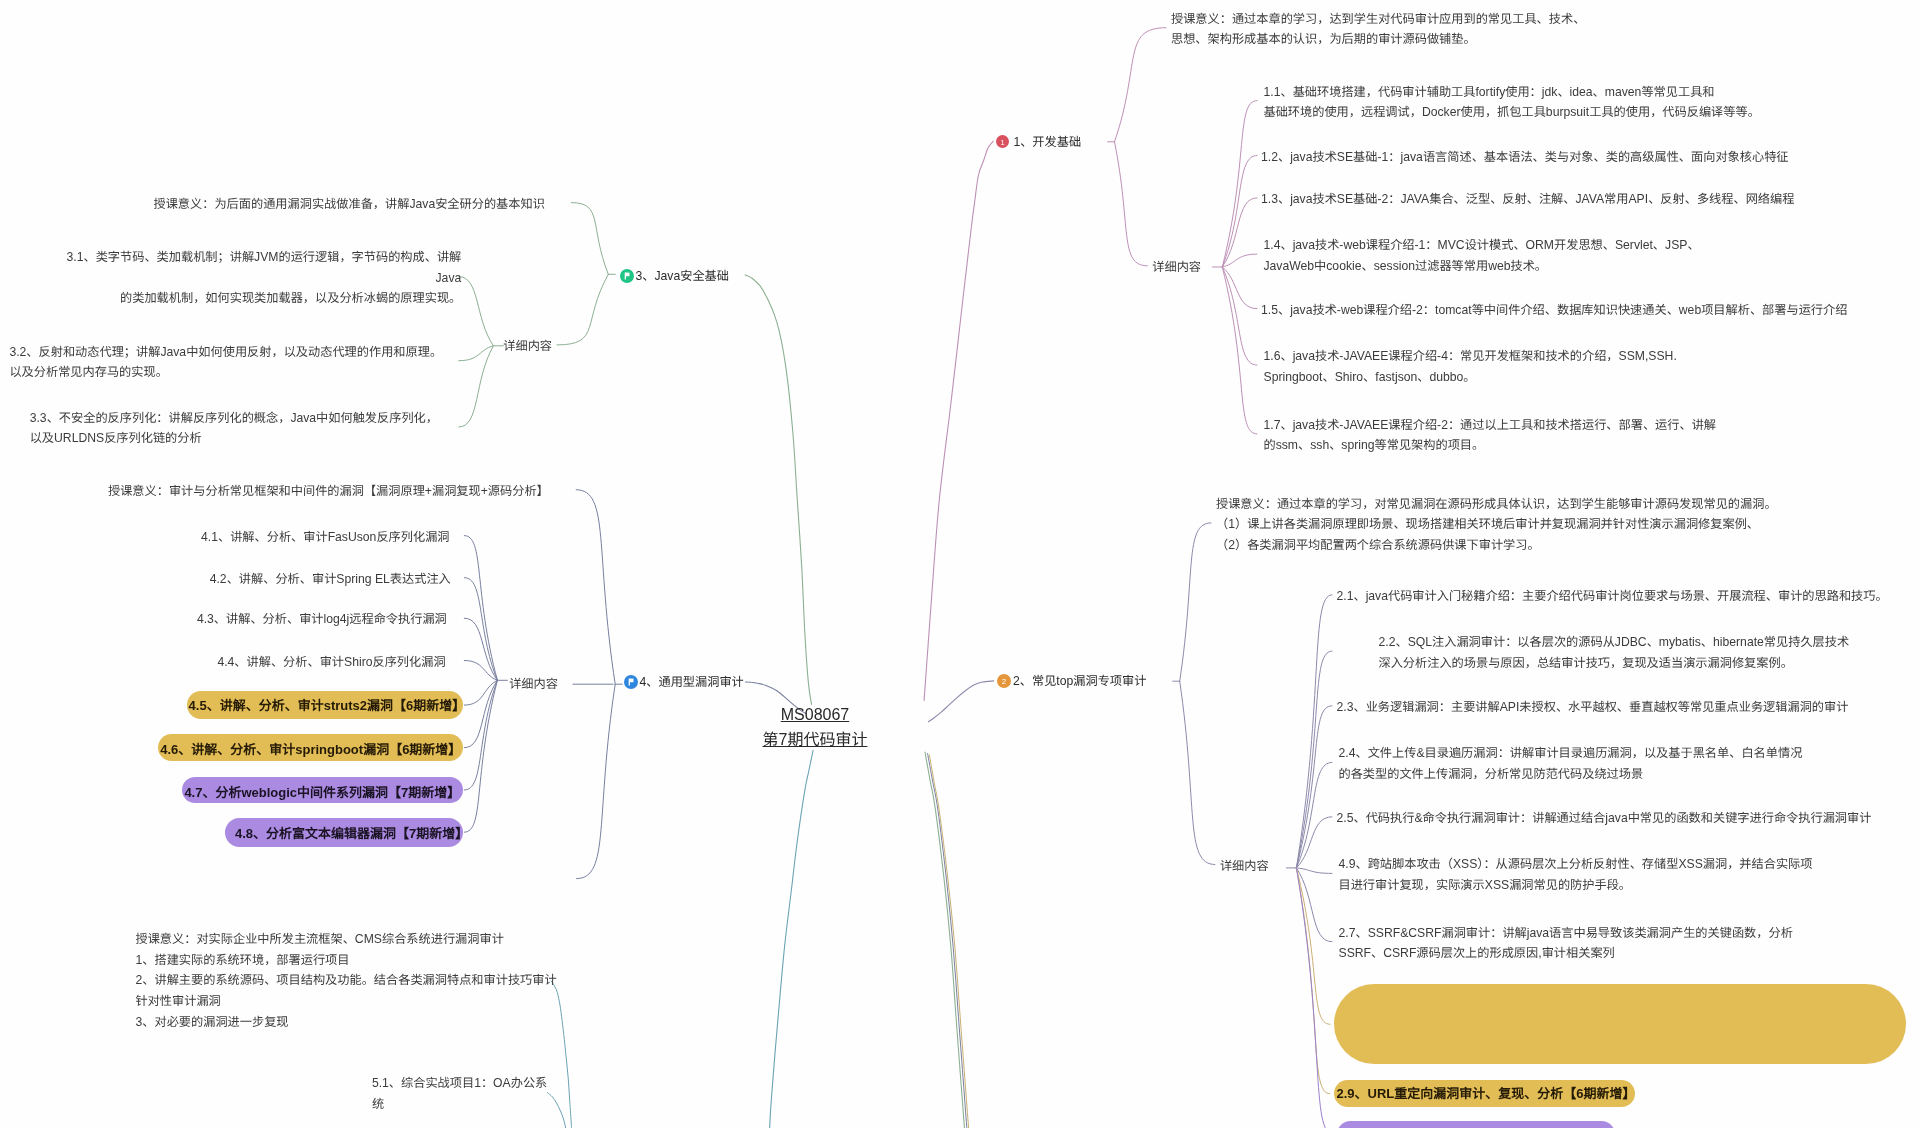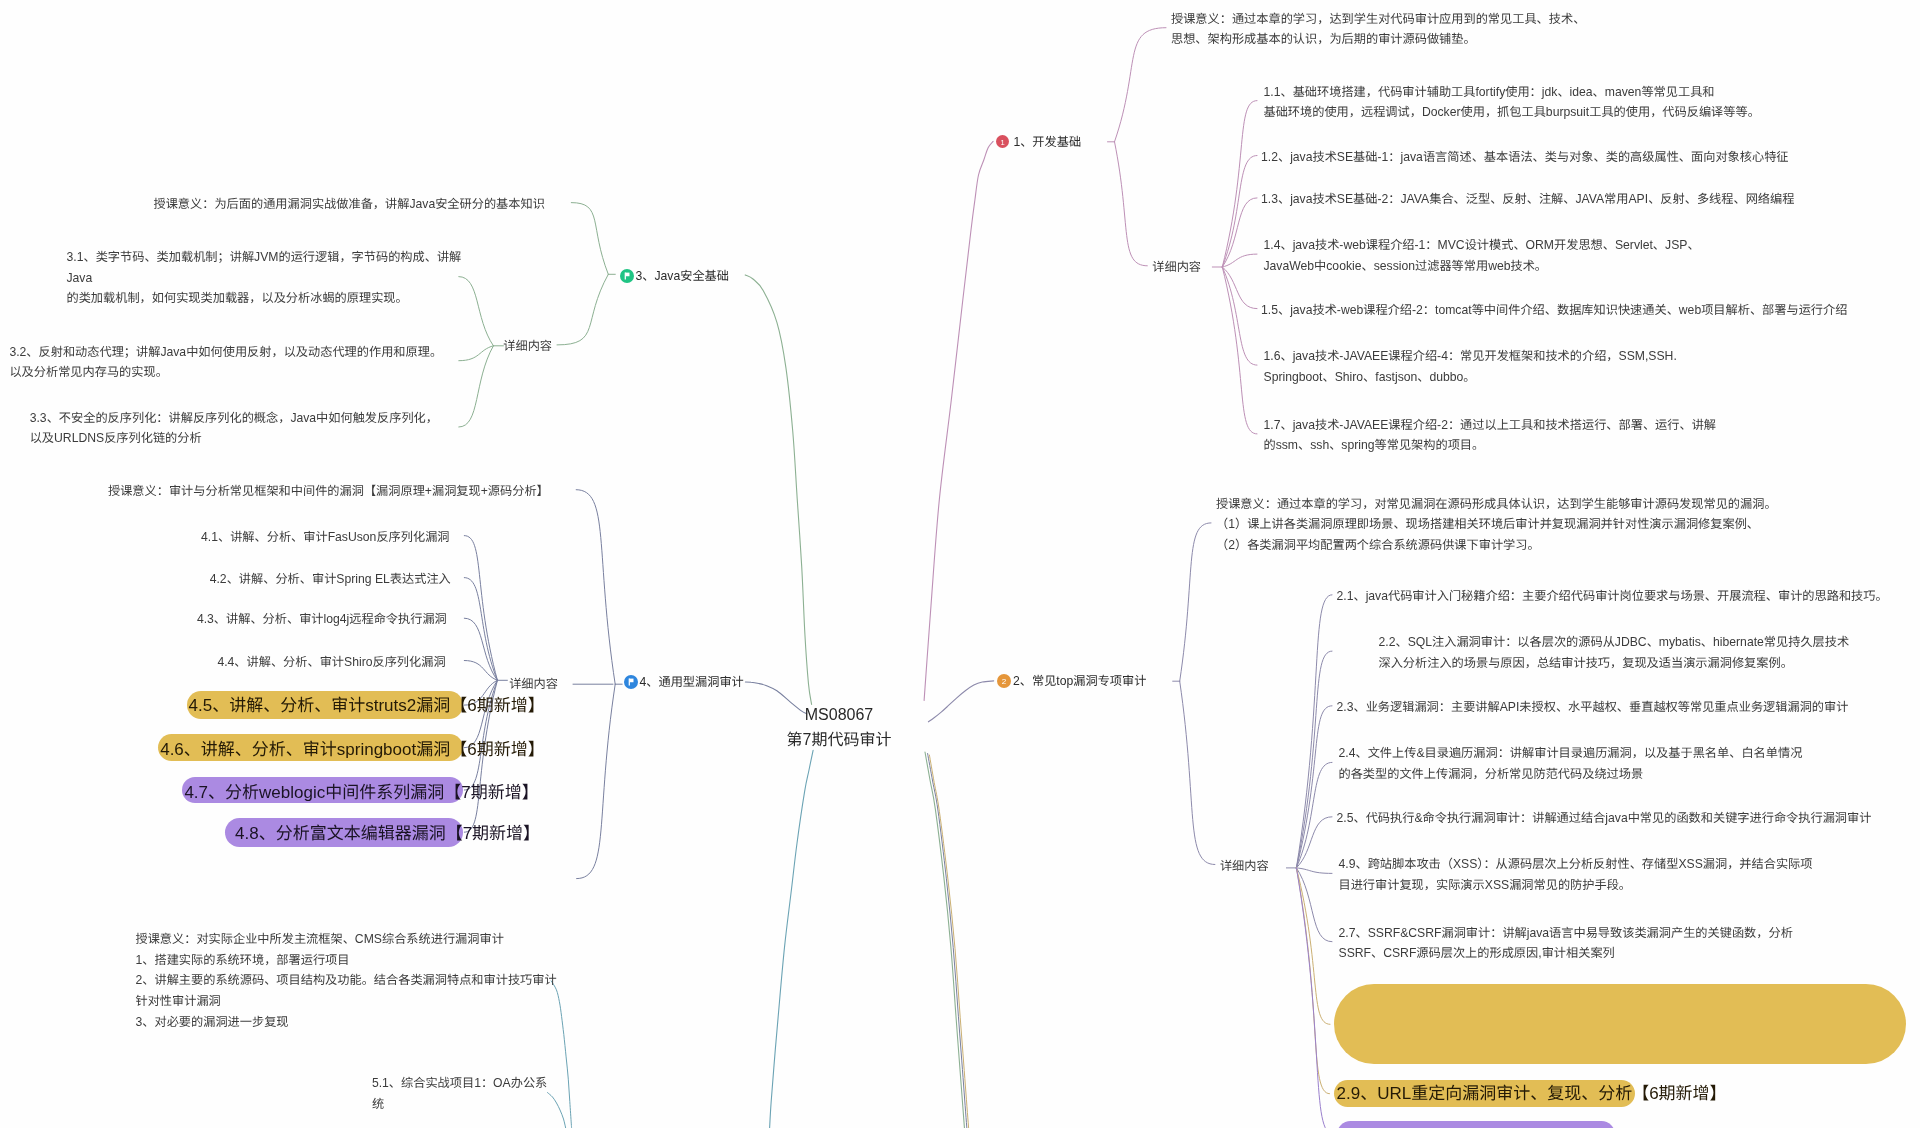--- a/index.html
+++ b/index.html
@@ -32,21 +32,21 @@
     font-family:"Liberation Sans",sans-serif;
     -webkit-font-smoothing:antialiased;
     transform:translateY(0.2px);
   }
   .badge svg{display:block;width:100%;height:100%;}
   .pill{position:absolute;border-radius:40px;box-sizing:border-box;}
   .pill.gold{background:#e2bd55;}
   .pill.purple{background:#ab8ae2;}
   .pill-text{
     position:absolute;white-space:pre;
-    font-size:17px;line-height:20.6px;font-weight:normal;
+    font-size:13px;line-height:20.6px;font-weight:bold;
   }
 </style>
 </head>
 <body lang="zh-CN">
 
 <div id="mindmap">
 <svg id="links" viewBox="0 0 1920 1128" xmlns="http://www.w3.org/2000/svg">
   <path d="M924.1 700.4 C924.6 693.7 925.8 676.7 927.0 660.0 C928.2 643.3 929.4 626.7 931.4 600.0 C933.4 573.3 936.0 533.3 939.3 500.0 C942.6 466.7 947.4 433.3 951.3 400.0 C955.2 366.7 959.5 328.3 962.8 300.0 C966.1 271.7 969.0 246.7 971.0 230.0 C973.0 213.3 973.6 209.2 974.9 200.0 C976.1 190.8 977.0 181.7 978.5 175.0 C980.0 168.3 982.2 164.5 983.8 160.0 C985.4 155.5 986.5 151.1 988.0 148.0 C989.5 144.9 992.2 142.5 993.1 141.4" stroke="#bd90b6" stroke-width="1.10"></path>
   <path d="M928.4 721.8 C929.4 721.1 932.0 719.4 934.1 717.8 C936.2 716.2 938.8 714.1 941.2 712.1 C943.6 710.1 945.7 708.1 948.3 705.7 C950.9 703.3 954.0 700.4 956.8 697.9 C959.6 695.4 962.5 692.9 965.3 690.8 C968.1 688.7 971.0 686.6 973.8 685.1 C976.6 683.6 979.0 682.7 982.3 682.0 C985.6 681.3 991.8 681.1 993.7 680.9" stroke="#8d8aab" stroke-width="1.10"></path>
   <path d="M811.6 704.4 C811.1 701.0 809.6 695.7 808.5 684.0 C807.4 672.3 806.0 653.9 804.9 634.3 C803.8 614.7 803.0 589.0 801.7 566.4 C800.4 543.8 798.7 521.3 797.2 498.7 C795.7 476.1 794.6 452.6 792.7 430.8 C790.8 409.0 788.5 385.7 785.9 367.6 C783.3 349.5 780.7 335.1 776.9 322.3 C773.1 309.5 767.3 297.9 763.3 290.7 C759.3 283.5 756.0 281.6 753.0 279.0 C750.0 276.4 746.5 275.6 745.2 274.9" stroke="#8cb092" stroke-width="1.10"></path>
@@ -127,21 +127,21 @@
 <div class="leaf" style="left:1336.5px;top:697.0px;">2.3、业务逻辑漏洞：主要讲解API未授权、水平越权、垂直越权等常见重点业务逻辑漏洞的审计</div>
 <div class="leaf" style="left:1338.5px;top:743.3px;">2.4、文件上传&amp;目录遍历漏洞：讲解审计目录遍历漏洞，以及基于黑名单、白名单情况
 的各类型的文件上传漏洞，分析常见防范代码及绕过场景</div>
 <div class="leaf" style="left:1336.5px;top:808.0px;">2.5、代码执行&amp;命令执行漏洞审计：讲解通过结合java中常见的函数和关键字进行命令执行漏洞审计</div>
 <div class="leaf" style="left:1338.5px;top:854.3px;">4.9、跨站脚本攻击（XSS）：从源码层次上分析反射性、存储型XSS漏洞，并结合实际项
 目进行审计复现，实际演示XSS漏洞常见的防护手段。</div>
 <div class="leaf" style="left:1338.5px;top:922.6px;">2.7、SSRF&amp;CSRF漏洞审计：讲解java语言中易导致该类漏洞产生的关键函数，分析
 SSRF、CSRF源码层次上的形成原因,审计相关案列</div>
 <div class="leaf" style="left:153.5px;top:193.8px;">授课意义：为后面的通用漏洞实战做准备，讲解Java安全研分的基本知识</div>
 <div class="mid" style="left:503.3px;top:336.1px;">详细内容</div>
-<div class="leaf" style="left:66.5px;top:247.2px;">3.1、类字节码、类加载机制；讲解JVM的运行逻辑，字节码的构成、讲解
+<div class="leaf" style="left:66.5px;top:247.2px;text-align:right;">3.1、类字节码、类加载机制；讲解JVM的运行逻辑，字节码的构成、讲解
 Java
 的类加载机制，如何实现类加载器，以及分析冰蝎的原理实现。</div>
 <div class="leaf" style="left:9.4px;top:341.6px;">3.2、反射和动态代理；讲解Java中如何使用反射，以及动态代理的作用和原理。
 以及分析常见内存马的实现。</div>
 <div class="leaf" style="left:29.7px;top:407.9px;">3.3、不安全的反序列化：讲解反序列化的概念，Java中如何触发反序列化，
 以及URLDNS反序列化链的分析</div>
 <div class="leaf" style="left:108.0px;top:480.9px;">授课意义：审计与分析常见框架和中间件的漏洞【漏洞原理+漏洞复现+源码分析】</div>
 <div class="mid" style="left:509.2px;top:673.9px;">详细内容</div>
 <div class="leaf" style="left:201.0px;top:526.8px;">4.1、讲解、分析、审计FasUson反序列化漏洞</div>
 <div class="leaf" style="left:209.7px;top:568.8px;">4.2、讲解、分析、审计Spring EL表达式注入</div>
@@ -186,14 +186,14 @@
       </svg>
     </div>
 <div class="branch" style="left:635.5px;top:265.5px;">3、Java安全基础</div>
 <div class="badge" style="left:623.5px;top:674.5px;width:14.0px;height:14.0px;background:#2e86de;">
       <svg viewBox="0 0 14 14" width="14" height="14">
         <path d="M5.3 3.55 L5.3 10.4" stroke="#fff" stroke-width="1.25" stroke-linecap="butt"></path>
         <path d="M5.3 3.6 H9.5 V7.25 H5.3 Z" fill="#fff"></path>
       </svg>
     </div>
 <div class="branch" style="left:639.5px;top:671.5px;">4、通用型漏洞审计</div>
-<div class="rootnode" style="left:786px;top:701.7px;width:106px;"><div>MS08067</div><div>第7期代码审计</div></div>
+<div class="rootnode" style="left:762px;top:701.7px;width:106px;text-decoration:underline;"><div>MS08067</div><div>第7期代码审计</div></div>
 </div>
 
 </body></html>

